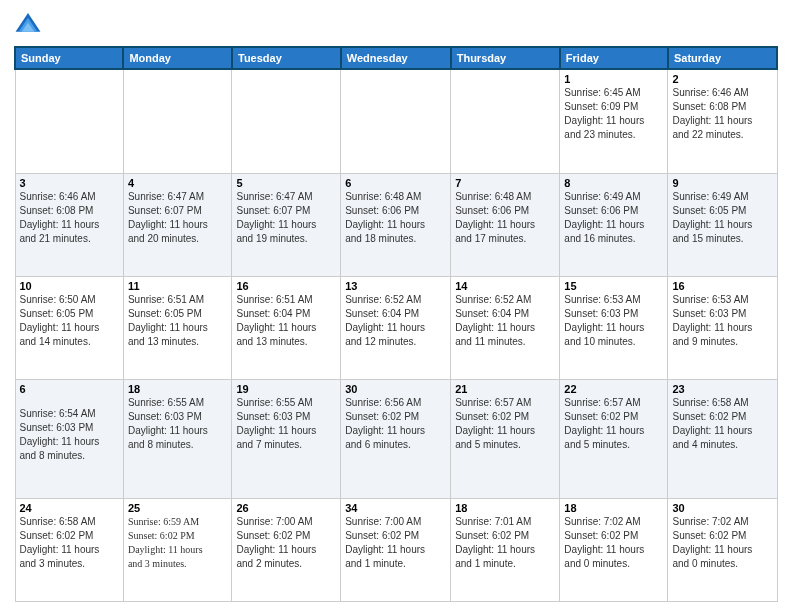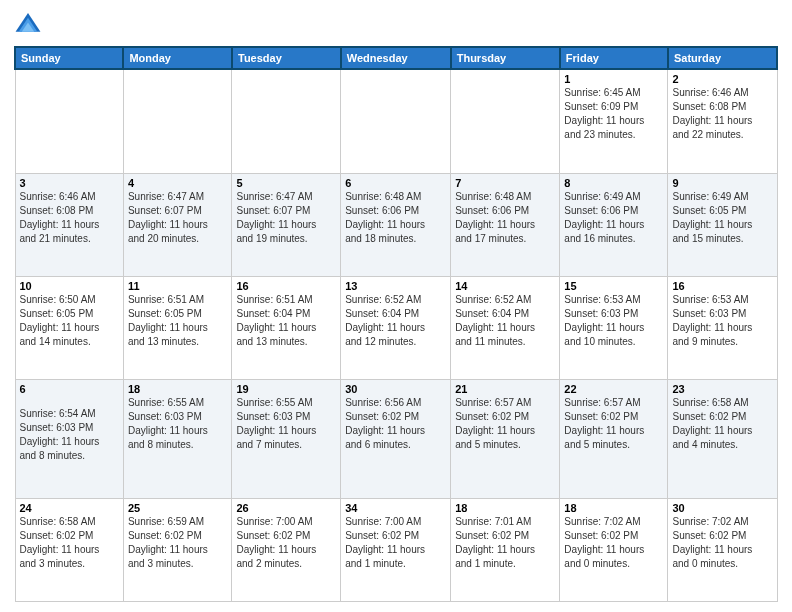--- a/index.html
+++ b/index.html
@@ -308,21 +308,21 @@
         <tr>
           <td>
             <span class="day-num">24</span>
             <div class="day-info" style="white-space: pre-line;">Sunrise: 6:58 AM
 Sunset: 6:02 PM
 Daylight: 11 hours
 and 3 minutes.</div>
           </td>
           <td>
             <span class="day-num">25</span>
-            <div class="day-info" style="white-space: pre-line;">Sunrise: 6:59 AM
+            <div class="day-info" style="white-space: pre-line; font-family: Liberation Serif, serif;">Sunrise: 6:59 AM
 Sunset: 6:02 PM
 Daylight: 11 hours
 and 3 minutes.</div>
           </td>
           <td>
             <span class="day-num">26</span>
             <div class="day-info" style="white-space: pre-line;">Sunrise: 7:00 AM
 Sunset: 6:02 PM
 Daylight: 11 hours
 and 2 minutes.</div>

